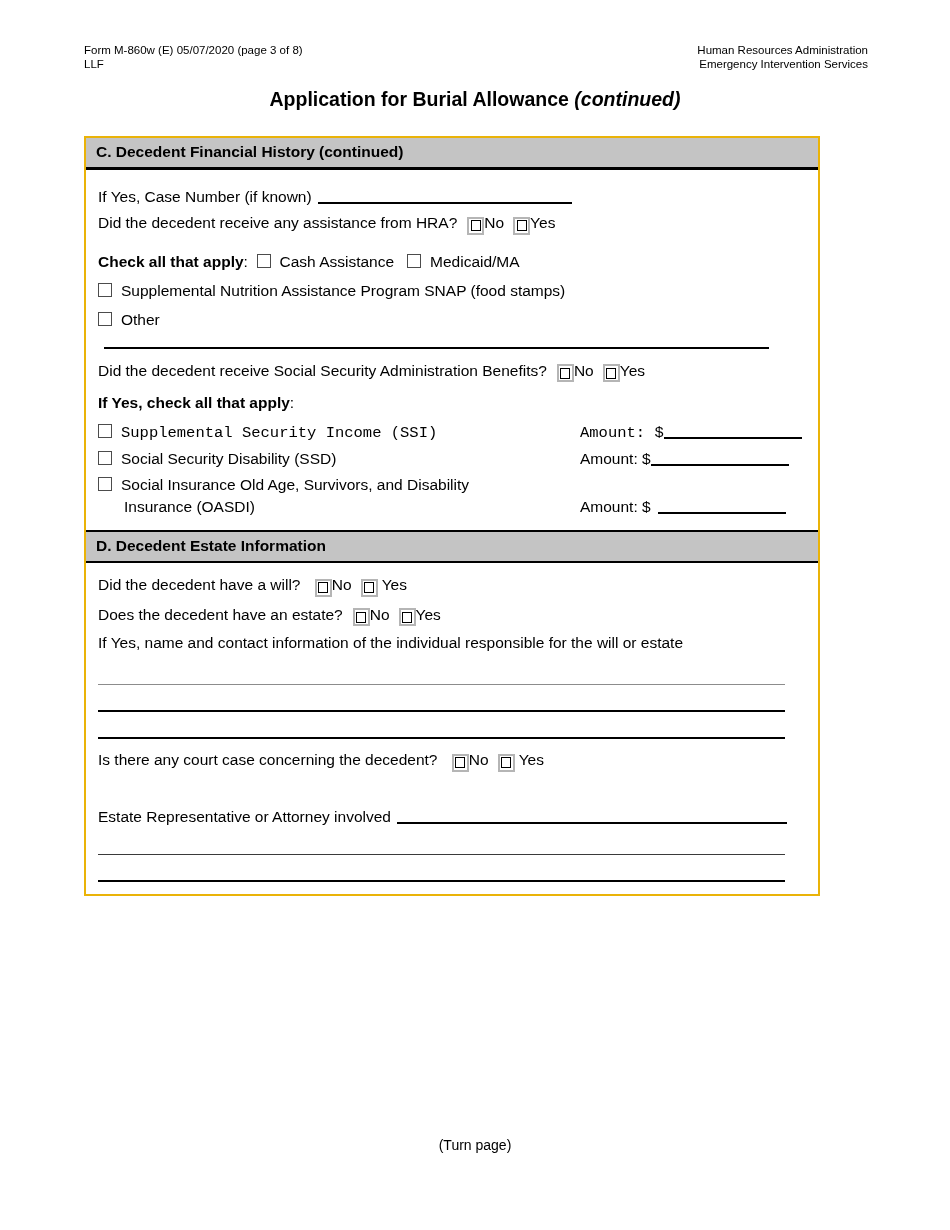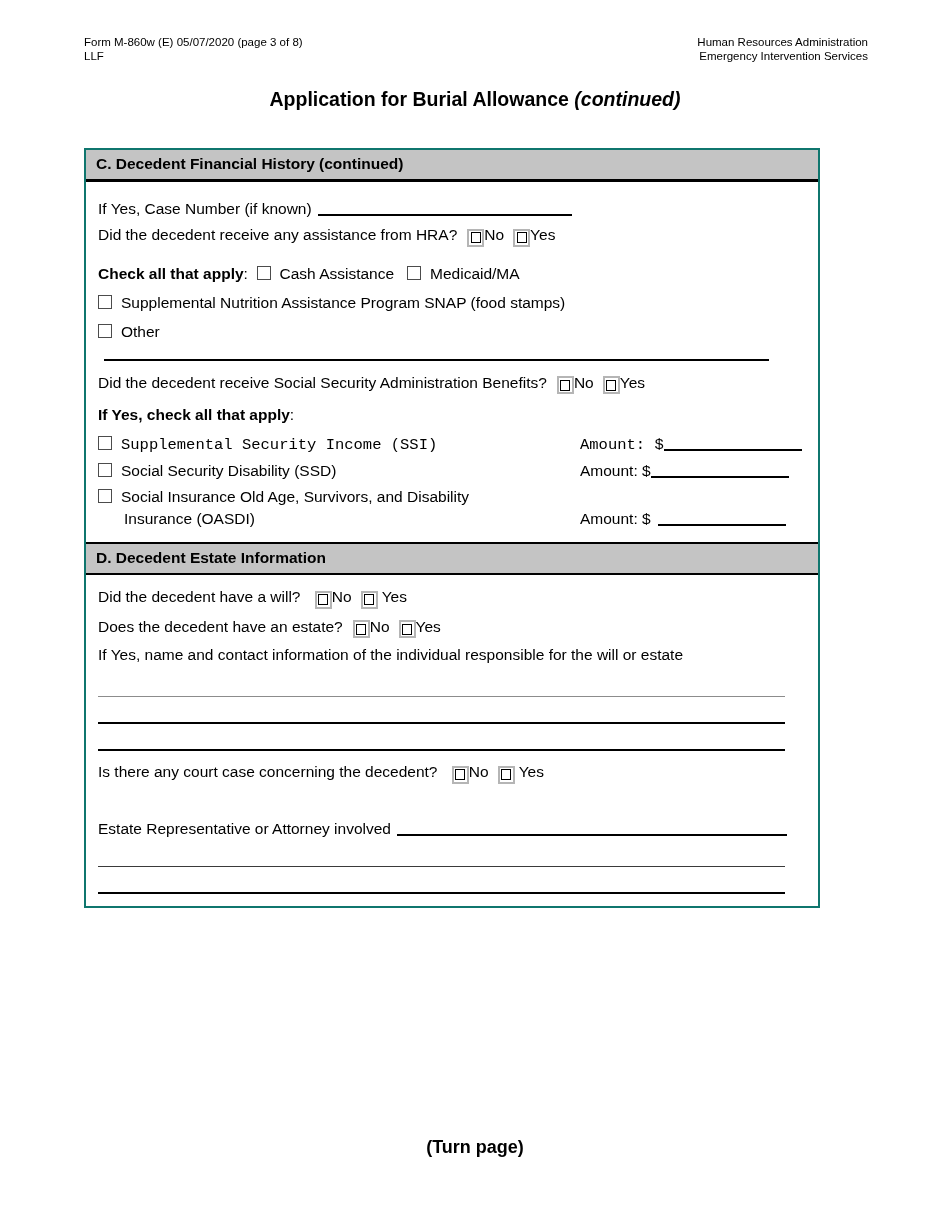--- a/index.html
+++ b/index.html
@@ -4,35 +4,34 @@
 <style>
   * { box-sizing: border-box; margin: 0; padding: 0; }
   html, body { background: #ffffff; }
   body {
     width: 950px; height: 1230px;
     position: relative;
     font-family: "Liberation Sans", sans-serif;
     color: #000;
   }
   .page-header {
-    position: absolute; top: 36px; left: 84px; width: 784px;
+    position: absolute; top: 44px; left: 84px; width: 784px;
     display: flex; justify-content: space-between;
     font-size: 11.5px; line-height: 1.18;
   }
   .page-header .right { text-align: right; }
   .doc-title {
     position: absolute; top: 88px; left: 0; width: 100%;
     text-align: center; font-size: 19.5px; font-weight: bold;
   }
   .doc-title em { font-weight: bold; font-style: italic; margin-top: 28px; }
 
   .form-box {
     position: absolute; top: 136px; left: 84px; width: 736px;
-    border: 2px solid #0f766e;
-    margin-top: 12px;
+    border: 2px solid #eab308;
   }
   .section-header {
     background: #c4c4c4;
     font-weight: bold; font-size: 15.5px;
     padding: 5px 10px 6px 10px;
   }
   .section-header.first { border-bottom: 3px solid #000; }
   .section-header.second { border-top: 2px solid #000; border-bottom: 2px solid #000; }
 
   .section-body { padding: 5px 12px 12px 12px; font-size: 15.5px; }
@@ -87,21 +86,21 @@
   .m-top10 { margin-top: 10px; }
   .m-top11 { margin-top: 11px; }
   .m-top12 { margin-top: 12px; }
   .m-top16 { margin-top: 16px; }
   .m-top25 { margin-top: 25px; }
   .m-top26 { margin-top: 26px; }
   .m-top30 { margin-top: 30px; }
 
   .page-footer {
     position: absolute; top: 1137px; left: 0; width: 100%;
-    text-align: center; font-size: 18px; font-weight: bold;
+    text-align: center; font-size: 14px; font-weight: normal;
   }
 </style>
 </head>
 <body>
 
 <div class="page-header">
   <div class="left">
     <div>Form M-860w (E) 05/07/2020 (page 3 of 8)</div>
     <div>LLF</div>
   </div>

